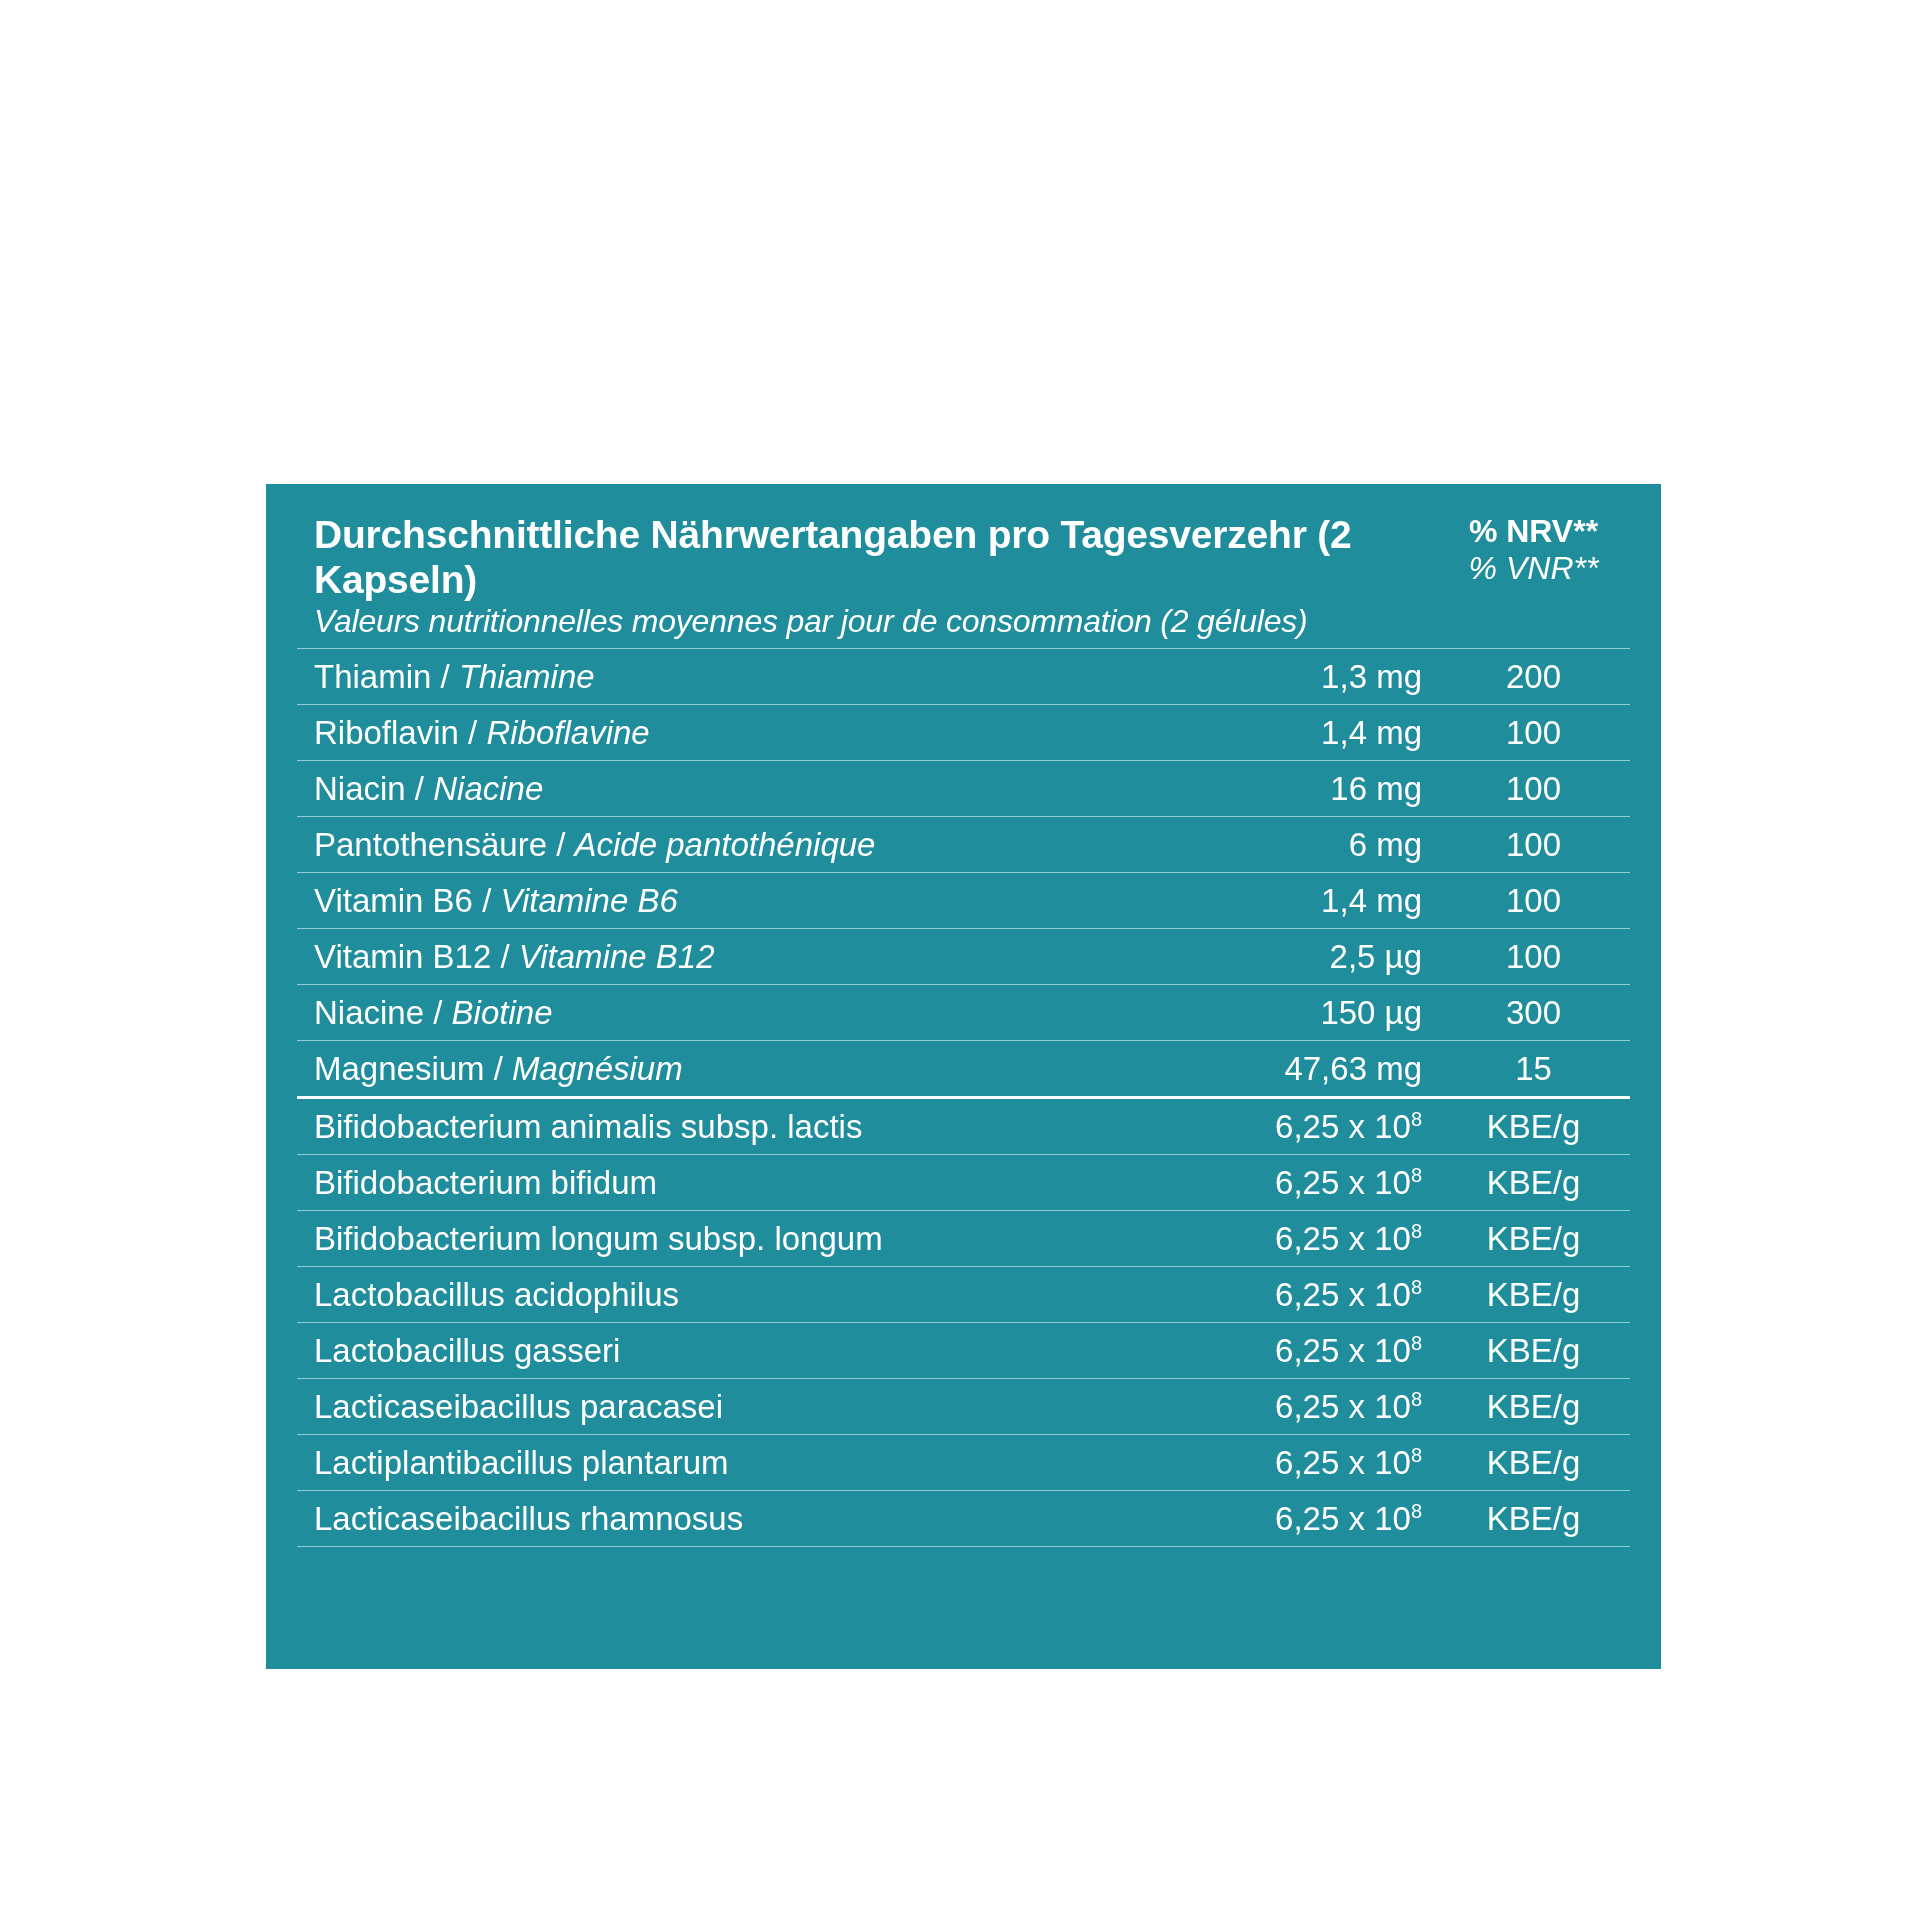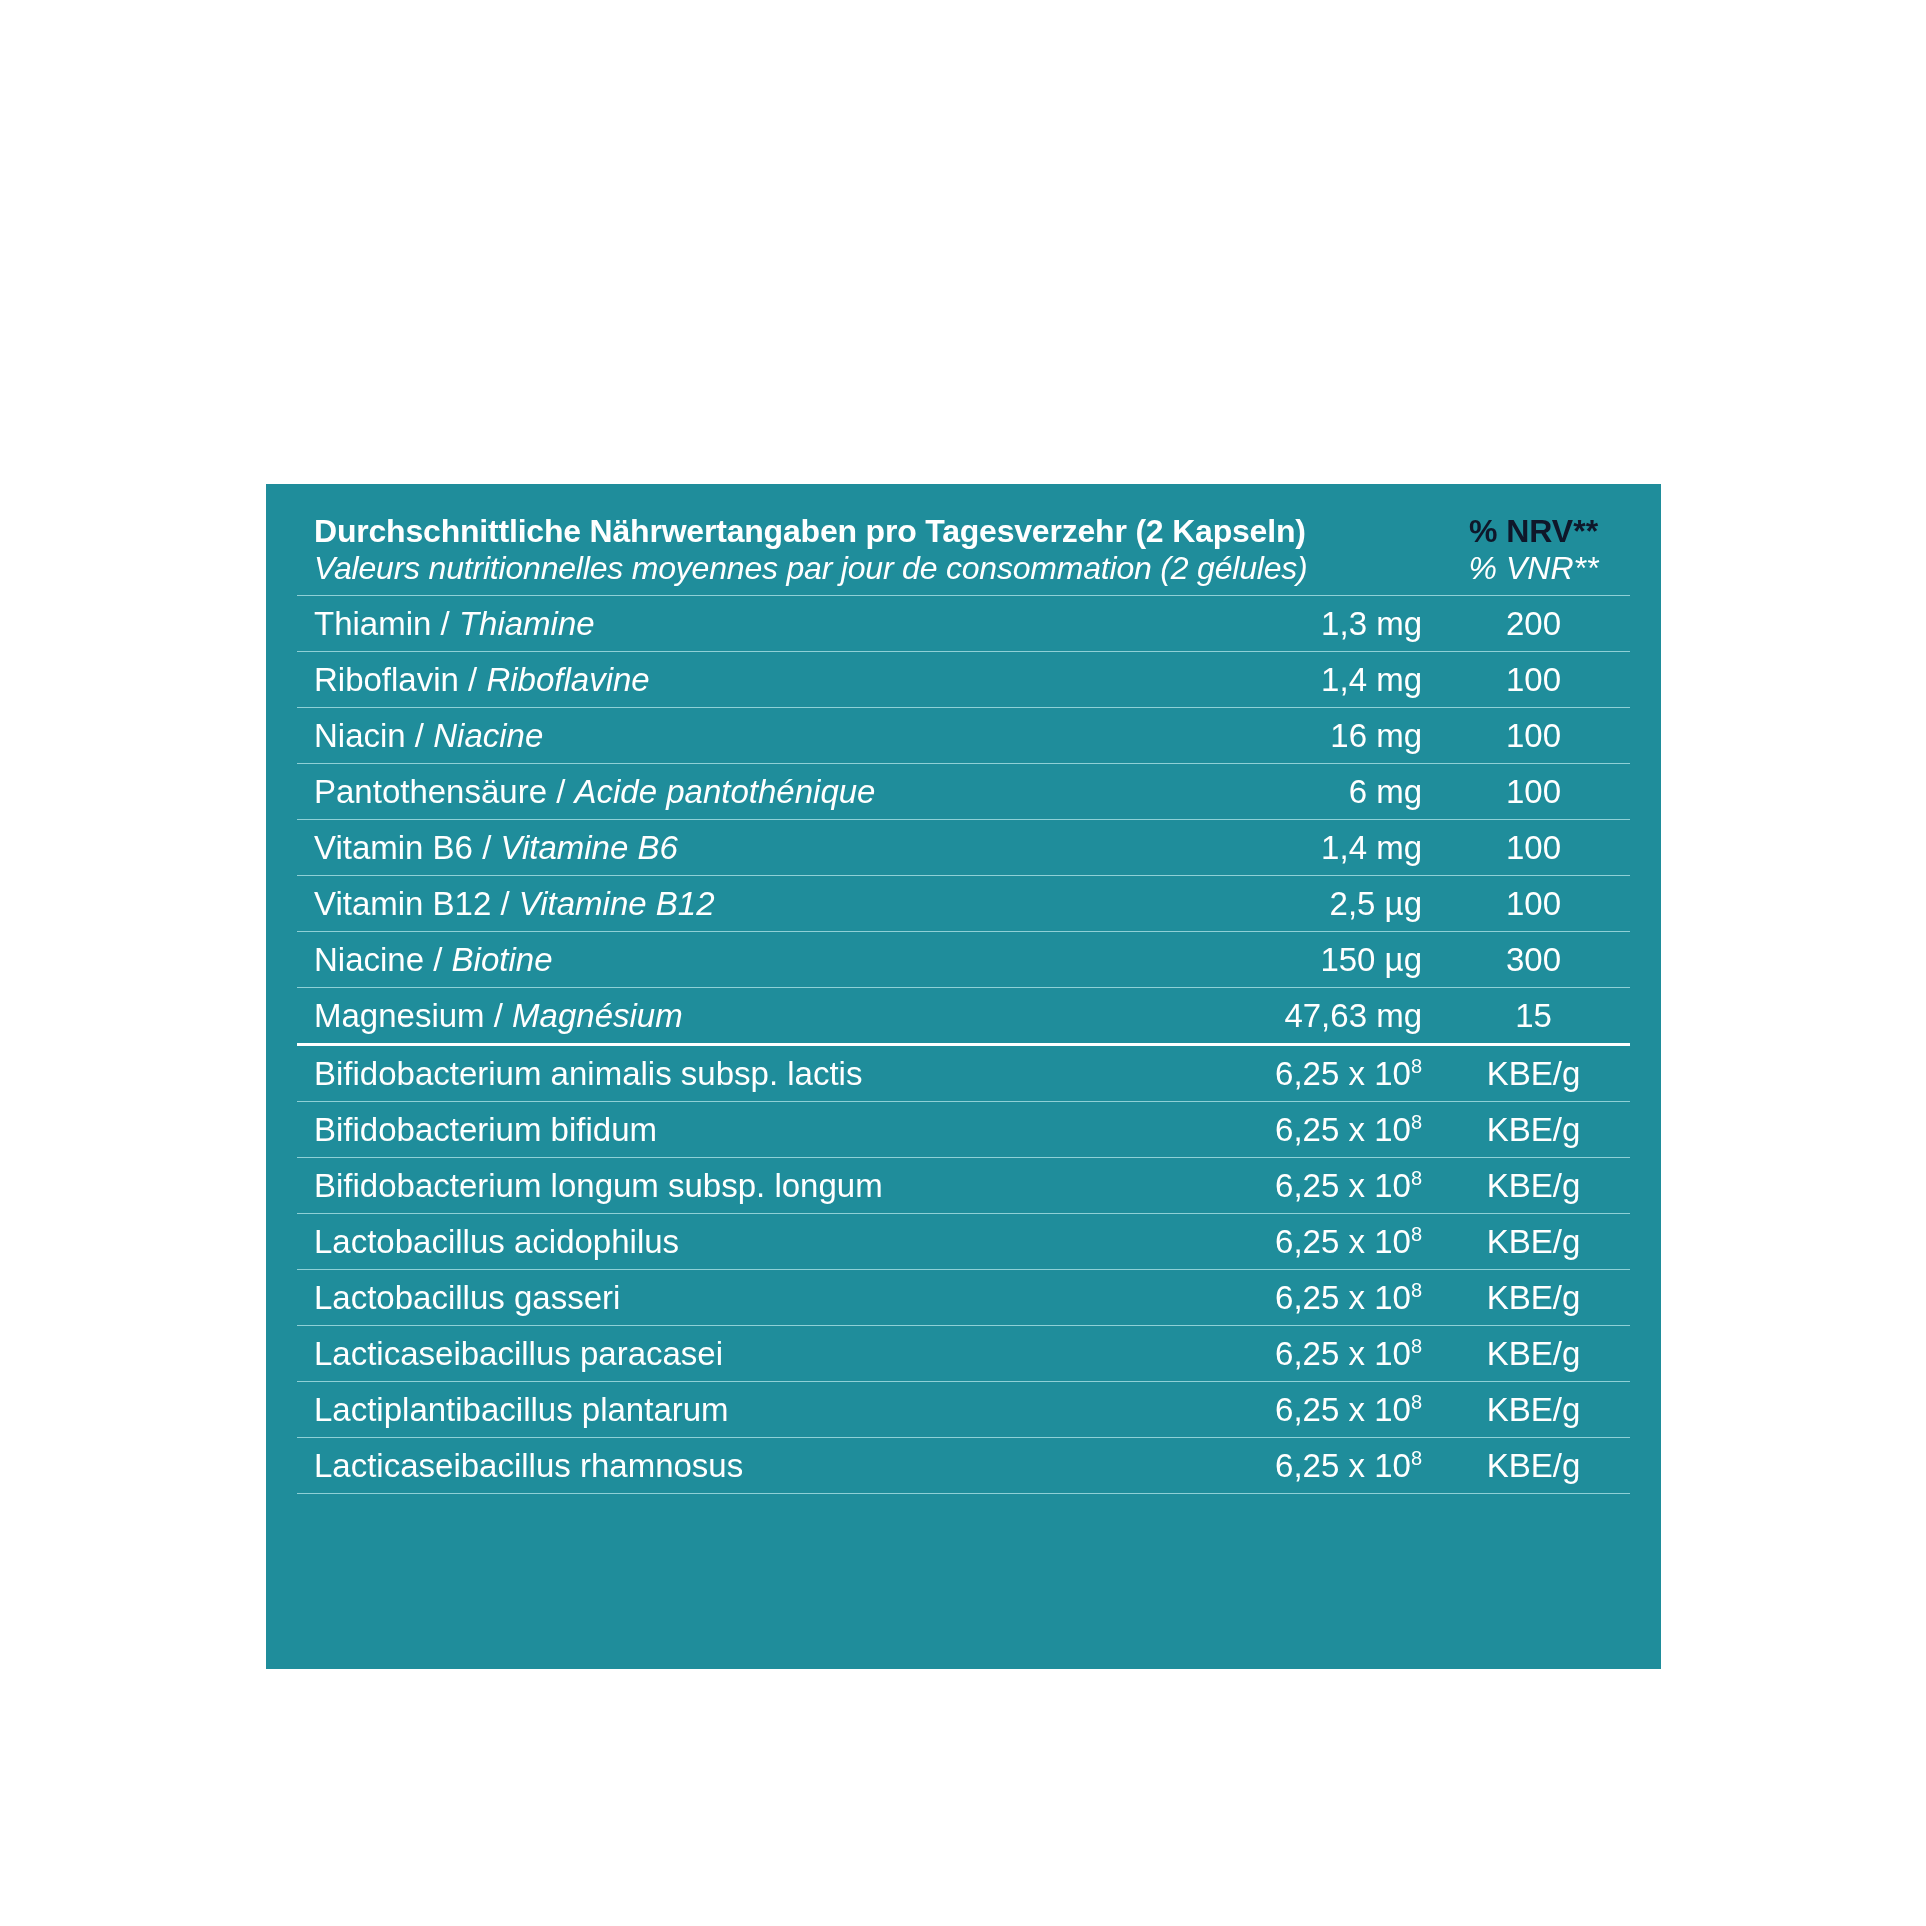--- a/index.html
+++ b/index.html
@@ -44,34 +44,34 @@
     flex: 1 1 auto;
     padding-left: 17px;
   }
   .header-right {
     width: 193px;
     flex: 0 0 193px;
     text-align: center;
   }
   .h-de {
     color: #ffffff;
-    font-size: 32px;
+    font-size: 39px;
     font-weight: bold;
     line-height: 1.15;
     letter-spacing: -0.2px;
   }
   .h-fr {
     color: #ffffff;
     font-size: 32px;
     font-style: italic;
     line-height: 1.15;
     letter-spacing: -0.2px;
   }
   .h-right-de {
-    color: #0f172a;
+    color: #ffffff;
     font-size: 32px;
     font-weight: bold;
     line-height: 1.15;
   }
   .h-right-fr {
     color: #ffffff;
     font-size: 32px;
     font-style: italic;
     line-height: 1.15;
   }

